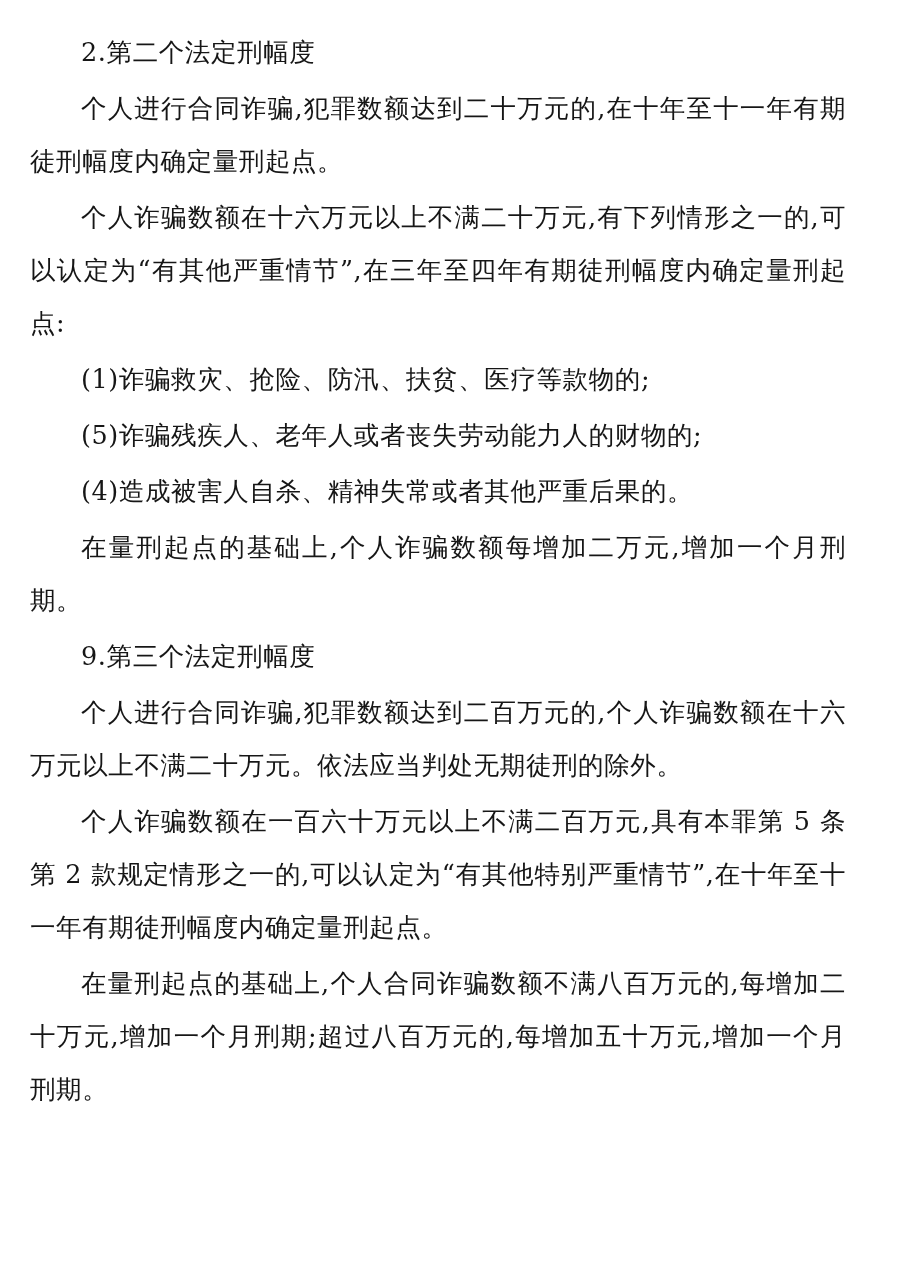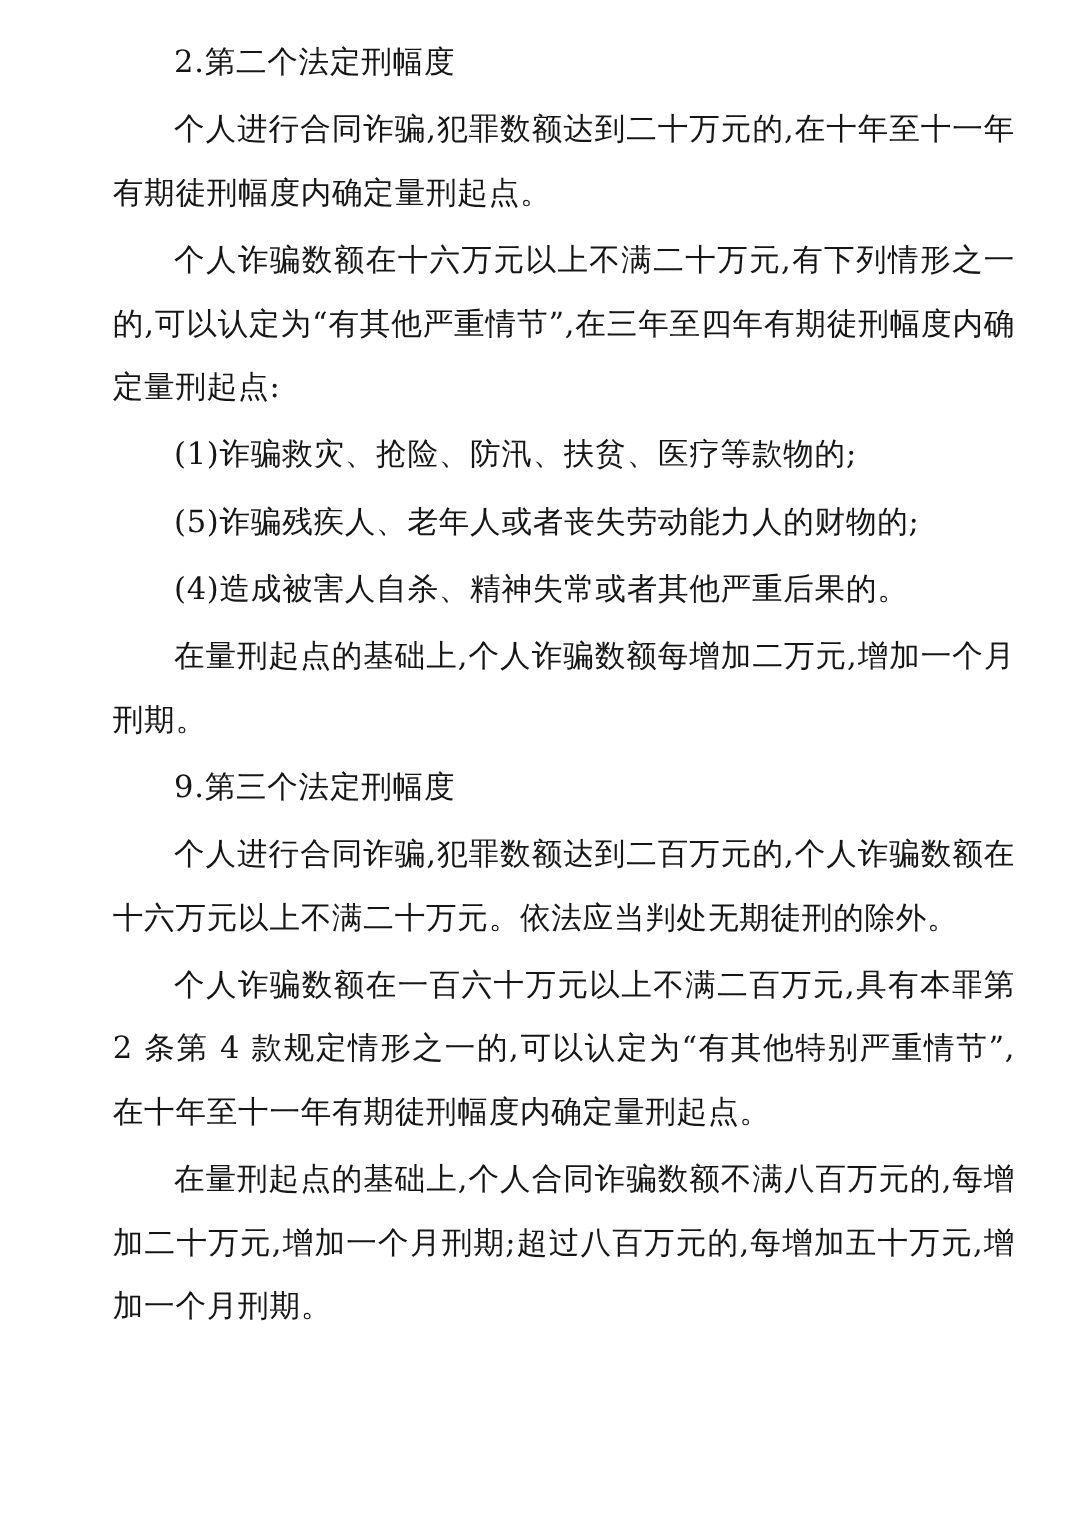--- a/index.html
+++ b/index.html
@@ -12,21 +12,21 @@
     height: 1280px;
     font-family: "DejaVu Serif", "Liberation Serif", serif;
     color: #1a1a1a;
     -webkit-font-smoothing: antialiased;
   }
   .page {
     position: relative;
     width: 898px;
     height: 1214px;
     box-sizing: border-box;
-    padding: 18px 52px 0 94px;
+    padding: 18px 52px 0 30px;
     background: #ffffff;
     overflow: hidden;
   }
   .doc-body {
     margin-top: 8px;
   }
   p.para {
     margin: 0 0 3px 0;
     font-size: 25.5px;
     line-height: 53px;
@@ -67,18 +67,18 @@
   <div class="doc-body">
     <p class="para nojust">2.第二个法定刑幅度</p>
     <p class="para">个人进行合同诈骗,犯罪数额达到二十万元的,在十年至十一年有期徒刑幅度内确定量刑起点。</p>
     <p class="para">个人诈骗数额在十六万元以上不满二十万元,有下列情形之一的,可以认定为“有其他严重情节”,在三年至四年有期徒刑幅度内确定量刑起点:</p>
     <p class="para nojust">(1)诈骗救灾、抢险、防汛、扶贫、医疗等款物的;</p>
     <p class="para nojust">(5)诈骗残疾人、老年人或者丧失劳动能力人的财物的;</p>
     <p class="para nojust">(4)造成被害人自杀、精神失常或者其他严重后果的。</p>
     <p class="para">在量刑起点的基础上,个人诈骗数额每增加二万元,增加一个月刑期。</p>
     <p class="para nojust">9.第三个法定刑幅度</p>
     <p class="para">个人进行合同诈骗,犯罪数额达到二百万元的,个人诈骗数额在十六万元以上不满二十万元。依法应当判处无期徒刑的除外。</p>
-    <p class="para">个人诈骗数额在一百六十万元以上不满二百万元,具有本罪第 2 条第 4 款规定情形之一的,可以认定为“有其他特别严重情节”,在十年至十一年有期徒刑幅度内确定量刑起点。</p>
+    <p class="para">个人诈骗数额在一百六十万元以上不满二百万元,具有本罪第 5 条第 2 款规定情形之一的,可以认定为“有其他特别严重情节”,在十年至十一年有期徒刑幅度内确定量刑起点。</p>
     <p class="para">在量刑起点的基础上,个人合同诈骗数额不满八百万元的,每增加二十万元,增加一个月刑期;超过八百万元的,每增加五十万元,增加一个月刑期。</p>
   </div>
 
 
 </div>
 
 </body></html>

